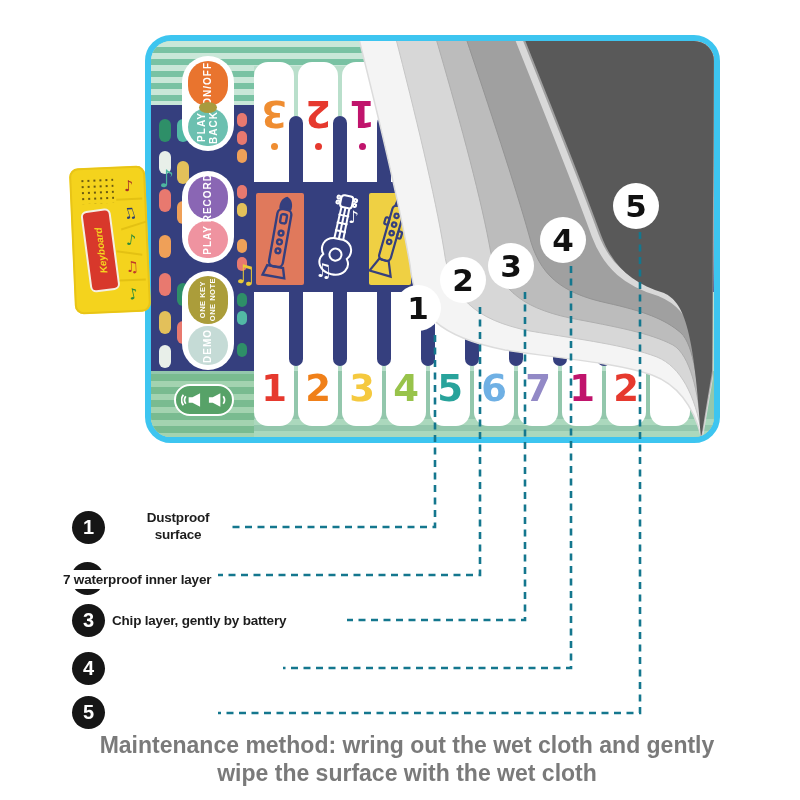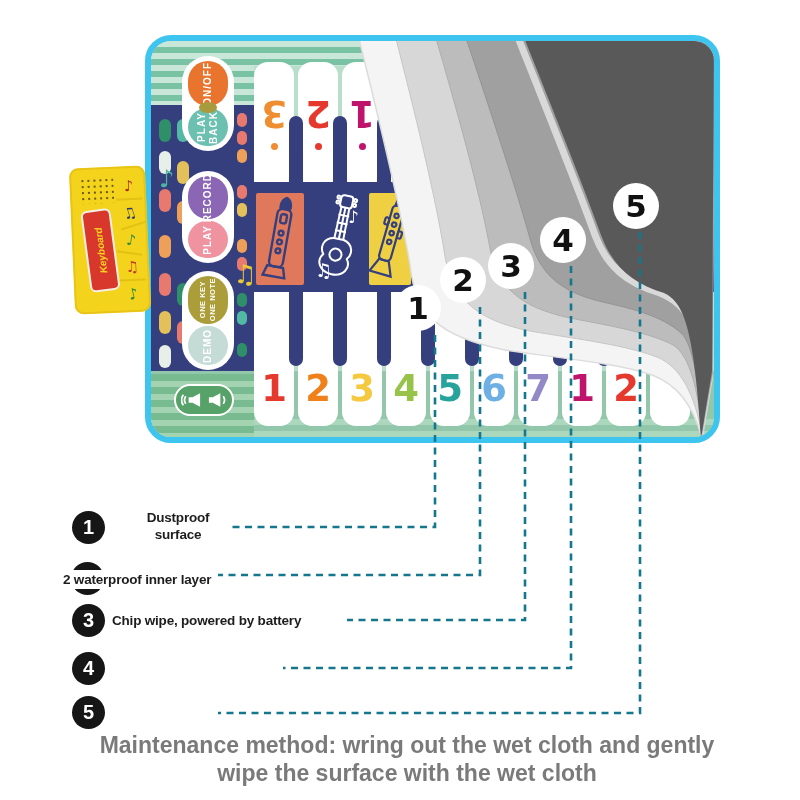--- a/index.html
+++ b/index.html
@@ -323,21 +323,21 @@
   </svg>
 
   <div class="badge" style="left:72px;top:511px">1</div>
   <div class="badge" style="left:71px;top:562px">2</div>
   <div class="badge" style="left:72px;top:604px">3</div>
   <div class="badge" style="left:72px;top:652px">4</div>
   <div class="badge" style="left:72px;top:696px">5</div>
 
   <div class="clabel lab1">Dustproof
 surface</div>
-  <div class="clabel lab2">2 waterproof inner layer</div>
-  <div class="clabel lab3">Chip wipe, powered by battery</div>
+  <div class="clabel lab2">7 waterproof inner layer</div>
+  <div class="clabel lab3">Chip layer, gently by battery</div>
 
   <div class="footer">
     <div>Maintenance method: wring out the wet cloth and gently</div>
     <div>wipe the surface with the wet cloth</div>
   </div>
 
 </div>
 
 </body></html>

